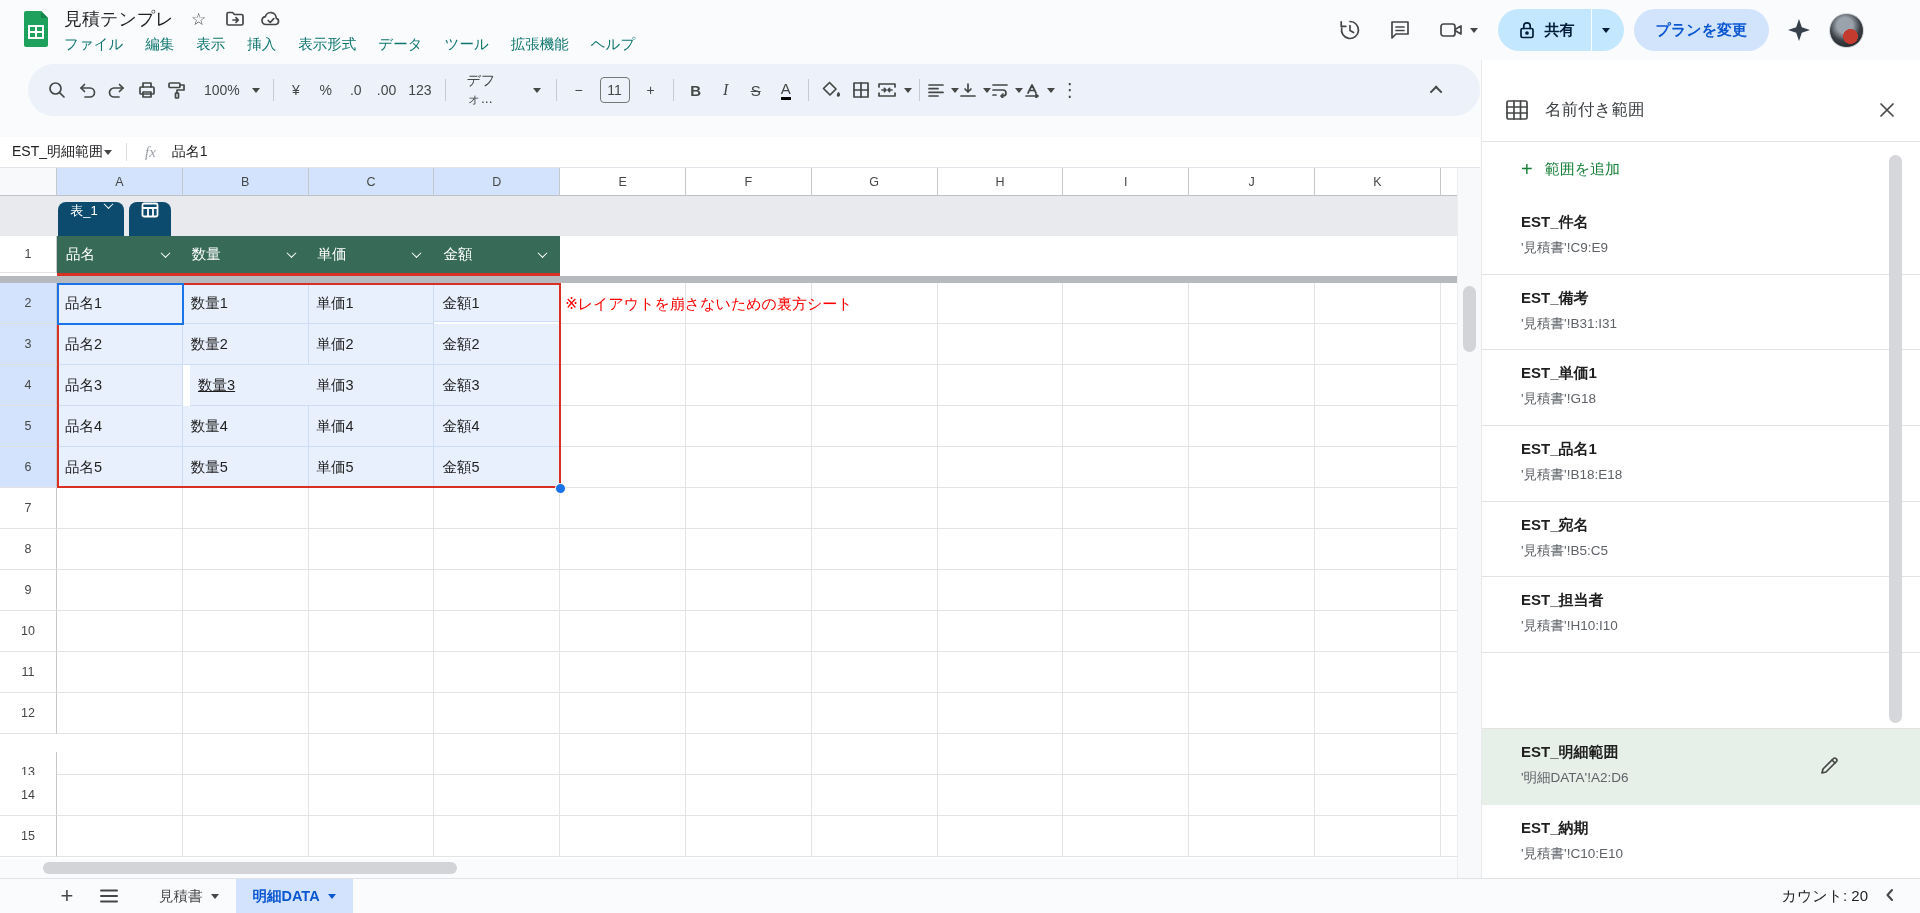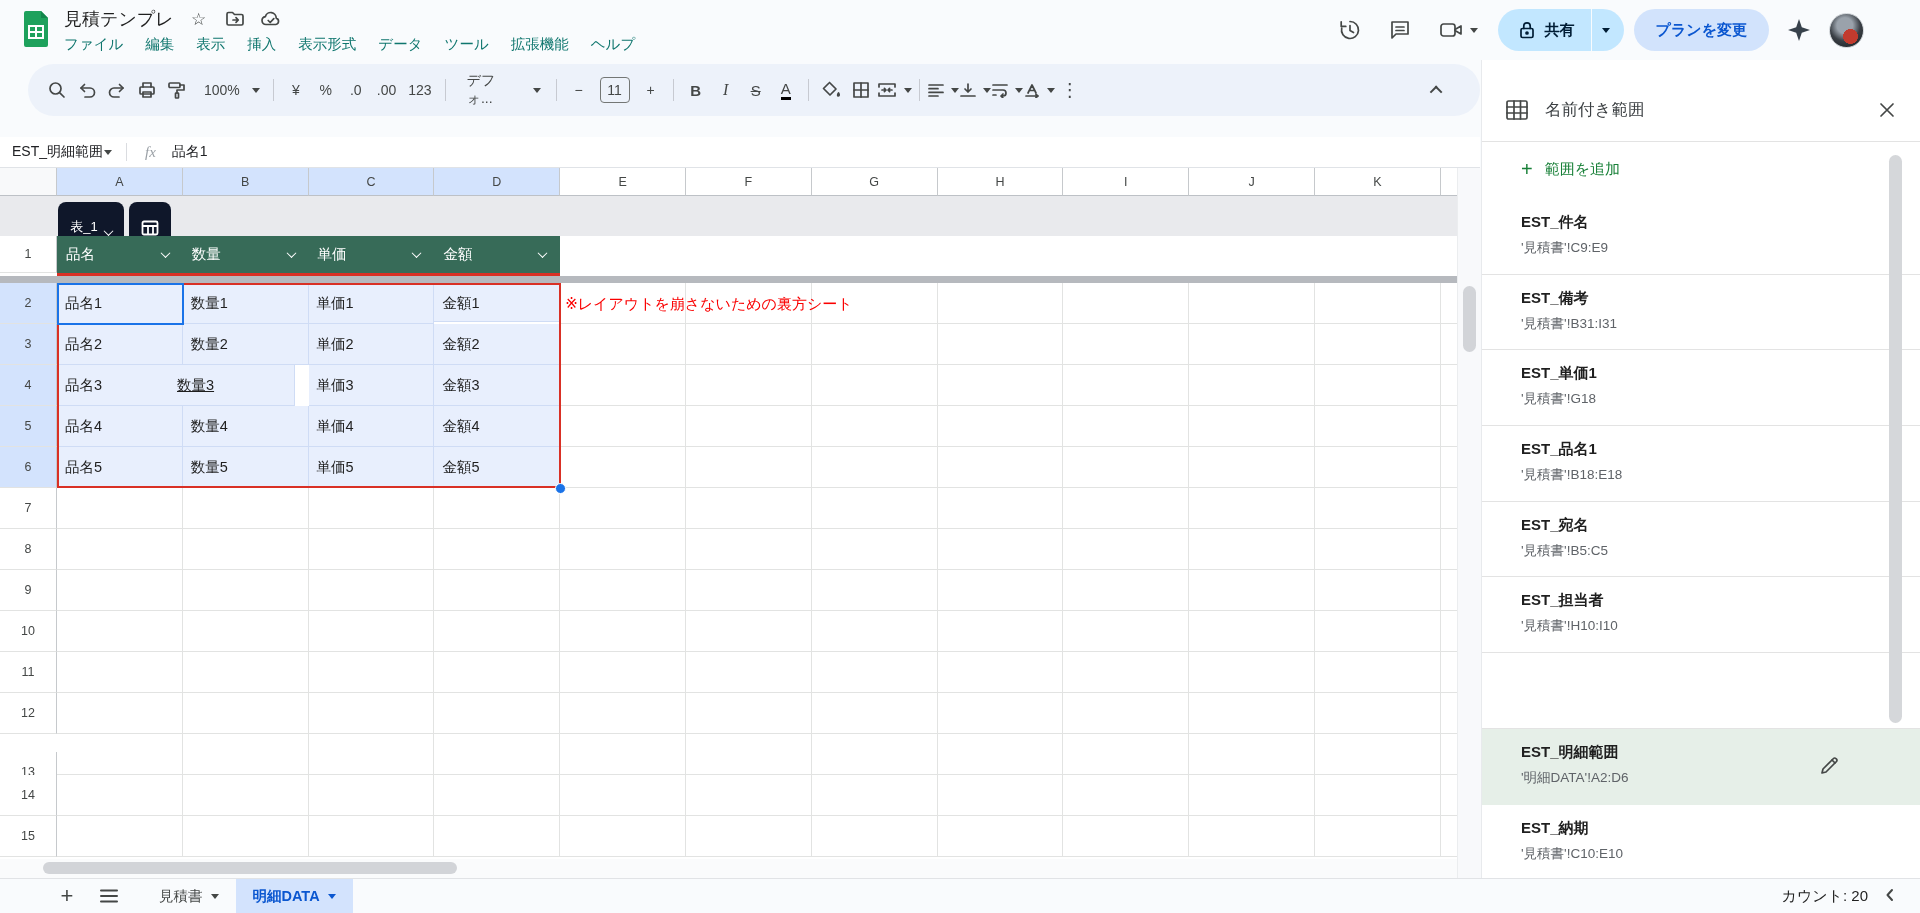--- a/index.html
+++ b/index.html
@@ -62,22 +62,22 @@
   #fb-value { font-size:14px; color:#202124; }
 
   
   #grid { position:absolute; left:0; top:168px; width:1457px; height:710px; background:#fff; overflow:hidden; }
   .col-h { position:absolute; top:0; height:28px; border-right:1px solid #c6c9cc; border-bottom:1px solid #bdc1c6;
     font-size:12.5px; color:#444746; display:flex; align-items:center; justify-content:center; background:#fff; }
   .col-h.sel { background:#d3e3fd; }
   #corner { position:absolute; left:0; top:0; width:57px; height:28px; background:#f8f9fa;
     border-right:1px solid #c6c9cc; border-bottom:1px solid #bdc1c6; }
   #chip-band { position:absolute; left:0; top:28px; width:1457px; height:40px; background:#e9eaed; }
-  .tbl-chip { position:absolute; bottom:0; height:34px; background:#0f172a; border-radius:8px 8px 0 0;
-    display:flex; align-items:flex-end; justify-content:center; color:#fff; }
+  .tbl-chip { position:absolute; bottom:0; height:34px; background:#0c4a6e; border-radius:8px 8px 0 0;
+    display:flex; align-items:flex-start; justify-content:center; color:#fff; }
   #chip-name { left:58px; width:66px; gap:7px; font-size:13px; }
   #chip-icon-box { left:129px; width:42px; }
   .chev-dn-w { width:7px; height:7px; border-right:1.8px solid #fff; border-bottom:1.8px solid #fff; transform:rotate(45deg) translate(-1px,-1px); }
   .row-h { position:absolute; left:0; width:57px; border-right:1px solid #c6c9cc; border-bottom:1px solid #e2e3e2;
     font-size:12.5px; color:#444746; display:flex; align-items:center; justify-content:center; background:#fff; }
   .row-h.sel { background:#d3e3fd; }
   .hdr-cell { position:absolute; top:68px; height:37px; background:#376b58; color:#fff; font-size:14.5px;
     display:flex; align-items:center; padding-left:9px; }
   .hdr-cell .chev-dn-w { position:absolute; right:14px; }
   #red-top { position:absolute; top:105px; height:3px; background:#d93025; }
@@ -407,21 +407,21 @@
         <div class="cell" style="left: 560.2px; top: 156px; width: 125.8px; height: 41px;"></div>
         <div class="cell" style="left: 686px; top: 156px; width: 125.8px; height: 41px;"></div>
         <div class="cell" style="left: 811.8px; top: 156px; width: 125.8px; height: 41px;"></div>
         <div class="cell" style="left: 937.6px; top: 156px; width: 125.8px; height: 41px;"></div>
         <div class="cell" style="left: 1063.4px; top: 156px; width: 125.8px; height: 41px;"></div>
         <div class="cell" style="left: 1189.2px; top: 156px; width: 125.8px; height: 41px;"></div>
         <div class="cell" style="left: 1315px; top: 156px; width: 125.8px; height: 41px;"></div>
         <div class="cell" style="left: 1440.8px; top: 156px; width: 16.2px; height: 41px; border-right: none;"></div>
         <div class="row-h sel" style="top: 197px; height: 41px;">4</div>
         <div class="cell selc" style="left: 57px; top: 197px; width: 125.8px; height: 41px;">品名3</div>
-        <div class="cell selc" style="left: 169px; top: 197px; width: 125.8px; height: 41px; text-decoration: underline;">数量3</div>
+        <div class="cell selc" style="left: 190px; top: 197px; width: 125.8px; height: 41px; text-decoration: underline;">数量3</div>
         <div class="cell selc" style="left: 308.6px; top: 197px; width: 125.8px; height: 41px;">単価3</div>
         <div class="cell selc" style="left: 434.4px; top: 197px; width: 125.8px; height: 41px;">金額3</div>
         <div class="cell" style="left: 560.2px; top: 197px; width: 125.8px; height: 41px;"></div>
         <div class="cell" style="left: 686px; top: 197px; width: 125.8px; height: 41px;"></div>
         <div class="cell" style="left: 811.8px; top: 197px; width: 125.8px; height: 41px;"></div>
         <div class="cell" style="left: 937.6px; top: 197px; width: 125.8px; height: 41px;"></div>
         <div class="cell" style="left: 1063.4px; top: 197px; width: 125.8px; height: 41px;"></div>
         <div class="cell" style="left: 1189.2px; top: 197px; width: 125.8px; height: 41px;"></div>
         <div class="cell" style="left: 1315px; top: 197px; width: 125.8px; height: 41px;"></div>
         <div class="cell" style="left: 1440.8px; top: 197px; width: 16.2px; height: 41px; border-right: none;"></div>

